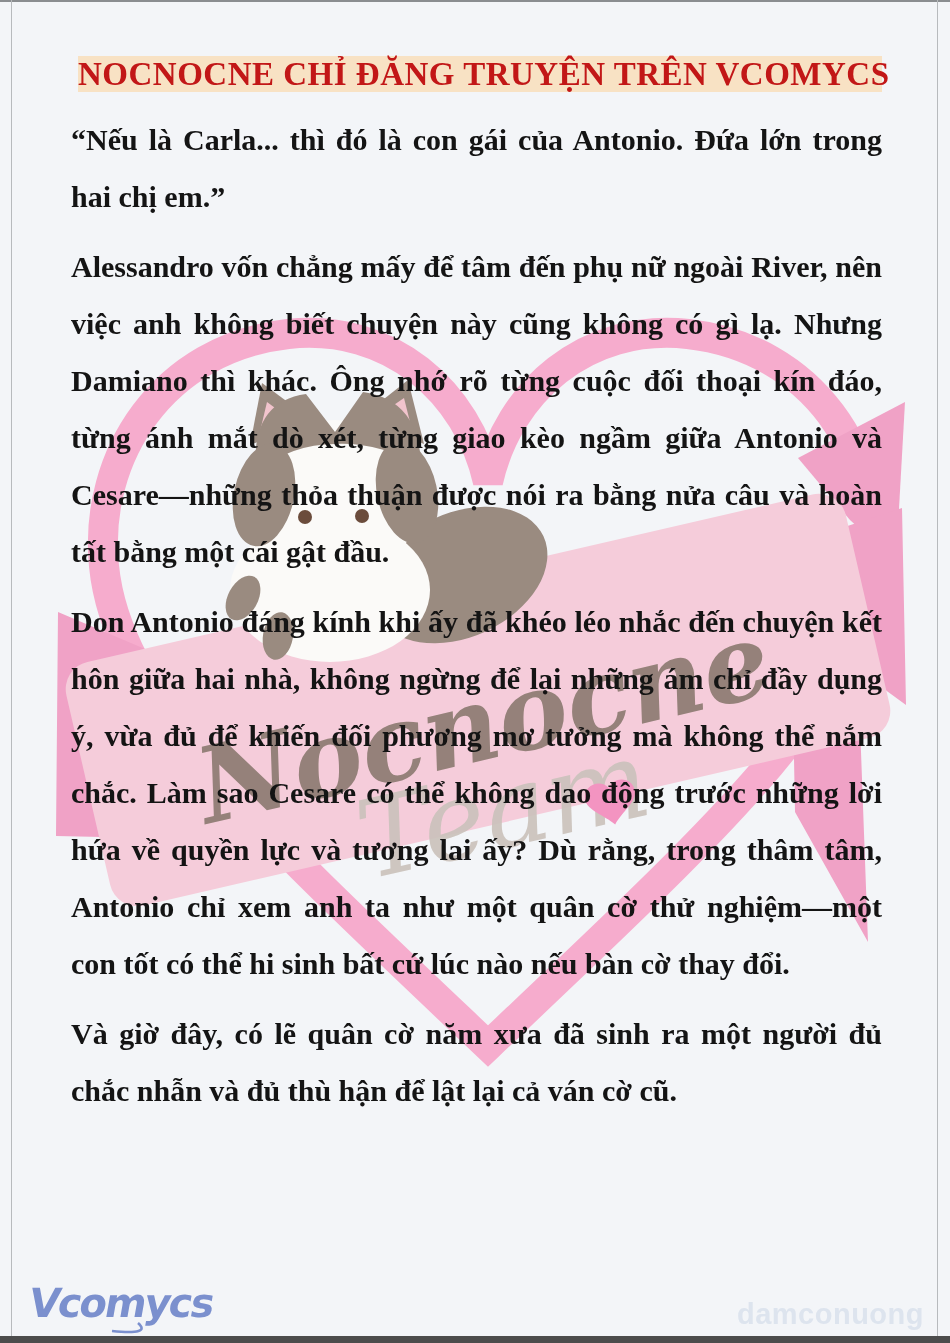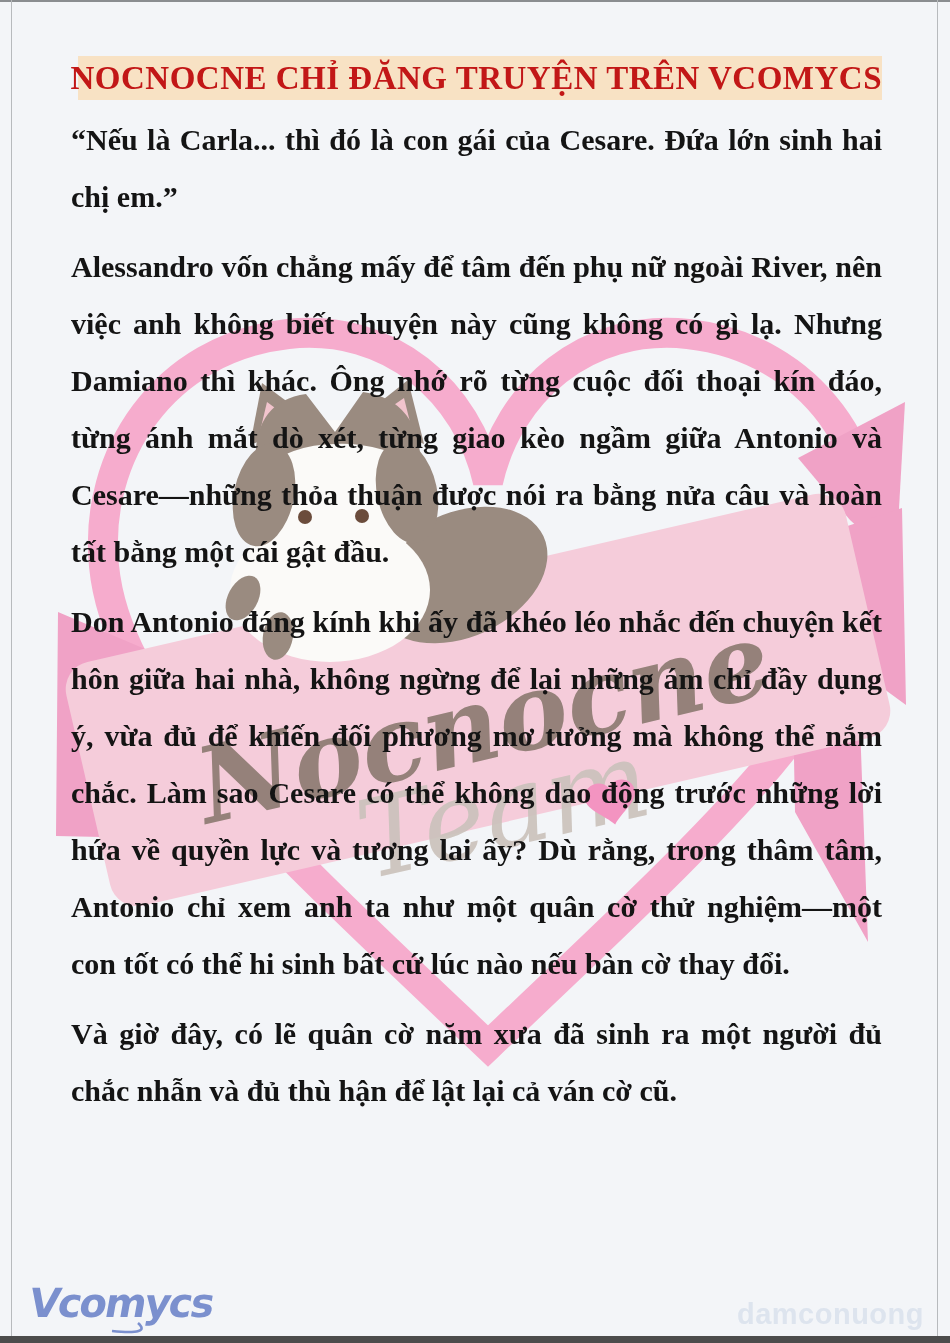--- a/index.html
+++ b/index.html
@@ -11,23 +11,23 @@
     overflow:hidden;
     font-family:"Liberation Serif","DejaVu Serif",serif;
   }
   .edge{position:absolute;top:0;bottom:0;width:1px;background:#b7babd;z-index:4;}
   .edge-left{left:11px;}
   .edge-right{left:937px;}
   .top-line{position:absolute;top:0;left:0;right:0;height:2px;background:#8a8d90;z-index:4;}
   .bottom-bar{position:absolute;bottom:0;left:0;right:0;height:7px;background:#4c4c4c;z-index:5;}
 
   .header-strip{
-    position:absolute;top:56px;left:78px;width:804px;height:44px;
+    position:absolute;top:56px;left:78px;width:804px;height:36px;
     background:#f8e2c4;
-    display:flex;align-items:center;justify-content:flex-end;
+    display:flex;align-items:center;justify-content:flex-start;
     z-index:3;
   }
   .header-strip span{
     font-size:33px;font-weight:bold;color:#c21717;
     letter-spacing:.5px;white-space:nowrap;
   }
 
   .content{
     position:absolute;top:111px;left:71px;width:811px;z-index:2;
   }
@@ -101,21 +101,21 @@
       <circle cx="305" cy="517" r="7" fill="#6b4c3c"></circle>
       <circle cx="362" cy="516" r="7" fill="#6b4c3c"></circle>
     </g>
   </svg>
 
   <div class="header-strip">
     <span>NOCNOCNE CHỈ ĐĂNG TRUYỆN TRÊN VCOMYCS</span>
   </div>
 
   <div class="content">
-    <p>“Nếu là Carla... thì đó là con gái của Cesare. Đứa lớn sinh hai chị em.”</p>
+    <p>“Nếu là Carla... thì đó là con gái của Antonio. Đứa lớn trong hai chị em.”</p>
     <p>Alessandro vốn chẳng mấy để tâm đến phụ nữ ngoài River, nên việc anh không biết chuyện này cũng không có gì lạ. Nhưng Damiano thì khác. Ông nhớ rõ từng cuộc đối thoại kín đáo, từng ánh mắt dò xét, từng giao kèo ngầm giữa Antonio và Cesare—những thỏa thuận được nói ra bằng nửa câu và hoàn tất bằng một cái gật đầu.</p>
     <p>Don Antonio đáng kính khi ấy đã khéo léo nhắc đến chuyện kết hôn giữa hai nhà, không ngừng để lại những ám chỉ đầy dụng ý, vừa đủ để khiến đối phương mơ tưởng mà không thể nắm chắc. Làm sao Cesare có thể không dao động trước những lời hứa về quyền lực và tương lai ấy? Dù rằng, trong thâm tâm, Antonio chỉ xem anh ta như một quân cờ thử nghiệm—một con tốt có thể hi sinh bất cứ lúc nào nếu bàn cờ thay đổi.</p>
     <p>Và giờ đây, có lẽ quân cờ năm xưa đã sinh ra một người đủ chắc nhẫn và đủ thù hận để lật lại cả ván cờ cũ.</p>
   </div>
 
   <svg class="footer-logo" width="230" height="58" viewBox="0 0 230 58">
     <g transform="skewX(-10)">
       <text x="14" y="40" font-family="DejaVu Sans, sans-serif" font-weight="bold" font-size="40" letter-spacing="-2" fill="#7b90ce">Vcomycs</text>
     </g>
     <path d="M 118 46 q 14 12 -26 8" stroke="#7b90ce" stroke-width="2.5" fill="none"></path>

